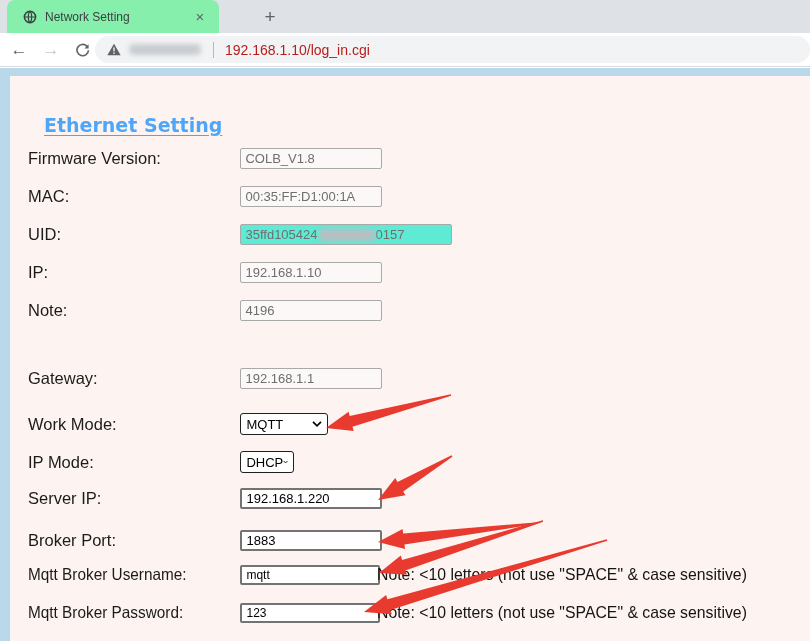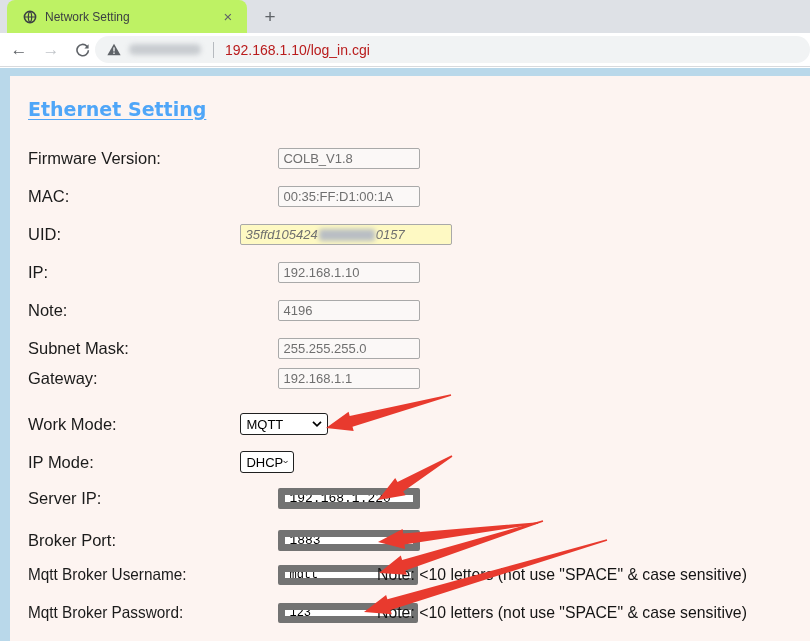--- a/index.html
+++ b/index.html
@@ -2,21 +2,21 @@
 <html><head>
 <meta charset="utf-8">
 <title>Network Setting</title>
 <style>
   html,body{margin:0;padding:0;background:#fff;}
   #screen{position:relative;width:810px;height:641px;overflow:hidden;
           font-family:"Liberation Sans",sans-serif;background:#fff;}
 
   
   .tabstrip{position:absolute;left:0;top:0;width:810px;height:33px;background:#dee1e6;}
-  .tab{position:absolute;left:7px;top:0;width:240px;height:33px;background:#bef264;
+  .tab{position:absolute;left:7px;top:0;width:212px;height:33px;background:#86efac;
        border-radius:8px 8px 0 0;display:flex;align-items:center;padding:0 10px;box-sizing:border-box;}
   .favicon{display:inline-flex;margin:0 8px 0 6px;}
   .tab-title{font-size:12px;color:#3c4043;flex:1;white-space:nowrap;overflow:hidden;}
   .tab-close{font-size:15px;color:#5f6368;width:18px;height:18px;line-height:17px;text-align:center;
              border-radius:50%;cursor:pointer;}
   .newtab{position:absolute;left:258px;top:5px;width:24px;height:24px;font-size:19px;line-height:23px;
           text-align:center;color:#5f6368;cursor:pointer;}
   .toolbar{position:absolute;left:0;top:33px;width:810px;height:34px;background:#fff;
            border-bottom:1px solid #d8dadd;display:flex;align-items:center;box-sizing:border-box;}
   .navbtn{width:26px;height:26px;display:inline-flex;align-items:center;justify-content:center;
@@ -26,35 +26,35 @@
            border-radius:14px;display:flex;align-items:center;padding:0 12px;}
   .warn-wrap{display:inline-flex;margin-right:8px;}
   .blurbox{display:inline-block;width:72px;height:11px;background:#c8ccd0;border-radius:5px;
            filter:blur(2.5px);margin-right:12px;}
   .omnisep{display:inline-block;width:1px;height:16px;background:#b6babf;margin-right:11px;}
   .url{font-size:14px;color:#b91c1c;white-space:nowrap;}
 
   
   .pageframe{position:absolute;left:0;top:68px;width:810px;height:573px;background:#b9d8ea;}
   .pagecontent{position:absolute;left:10px;top:8px;right:0;bottom:0;background:#fdf4f1;}
-  h1.pagetitle{position:absolute;left:18px;top:22px;margin:0;font-size:19px;font-weight:bold;
+  h1.pagetitle{position:absolute;left:18px;top:22px;margin:16px;font-size:19px;font-weight:bold;
      color:#4fa6f8;text-decoration:underline;text-underline-offset:3px;
      font-family:"DejaVu Sans","Liberation Sans",sans-serif;}
   .row{position:absolute;left:18px;right:0;height:22px;white-space:nowrap;}
   .flabel{display:inline-block;width:208px;font-size:16.5px;color:#1b1b1b;line-height:21px;
           vertical-align:middle;}
   .cond{transform:scaleX(0.93);transform-origin:0 50%;}
   .finput{box-sizing:border-box;height:21px;width:142px;border:1px solid #a9a9a9;border-radius:2px;
           background:#fbf8f7;color:#6f6f6f;font-size:13px;padding:1px 4px;vertical-align:middle;
-          font-family:"Liberation Sans",sans-serif;outline:none;margin-left:38px;}
-  .finput.edit{border:7px solid #737373;background:#fff;color:#000;font-family:Liberation Mono, monospace;}
+          font-family:"Liberation Sans",sans-serif;outline:none;}
+  .finput.edit{border:2px solid #737373;background:#fff;color:#000;}
   .finput.small{font-size:12px;width:140px;height:20px;}
   .fakeinput{display:inline-flex;align-items:center;box-sizing:border-box;height:21px;width:212px;
-          border:1px solid #a9a9a9;border-radius:2px;background:#fef9c3;color:#6f6f6f;font-size:13px;
-          padding:1px 4px;vertical-align:middle;overflow:hidden;font-style:italic;}
+          border:1px solid #a9a9a9;border-radius:2px;background:#5eead4;color:#6f6f6f;font-size:13px;
+          padding:1px 4px;vertical-align:middle;overflow:hidden;}
   .uidblur{display:inline-block;width:56px;height:12px;background:#b9bec4;border-radius:3px;
           filter:blur(2.5px);margin:0 1px;}
   .fselect{display:inline-flex;align-items:center;justify-content:space-between;box-sizing:border-box;
           height:22px;border:1px solid #202020;border-radius:3px;background:#fff;color:#000;
           font-size:13px;padding:1px 5px;vertical-align:middle;cursor:pointer;}
   .note{position:absolute;left:349px;top:1px;font-size:17px;color:#141414;}
   #arrow-layer{position:absolute;left:0;top:0;width:810px;height:641px;pointer-events:none;}
 </style>
 </head>
 <body>
@@ -123,24 +123,20 @@
       <div class="row" style="top:186px">
         <span class="flabel">IP:</span>
         <input class="finput" readonly="" value="192.168.1.10" style="">
       </div>
 
       <div class="row" style="top:224px">
         <span class="flabel">Note:</span>
         <input class="finput" readonly="" value="4196" style="">
       </div>
 
-      <div class="row" style="top:262px">
-        <span class="flabel">Subnet Mask:</span>
-        <input class="finput" readonly="" value="255.255.255.0" style="">
-      </div>
 
       <div class="row" style="top:292px">
         <span class="flabel">Gateway:</span>
         <input class="finput" readonly="" value="192.168.1.1" style="">
       </div>
 
       <div class="row" style="top:337px">
         <span class="flabel">Work Mode:</span>
         <span class="fselect" style="width:88px">
           <span>MQTT</span>

